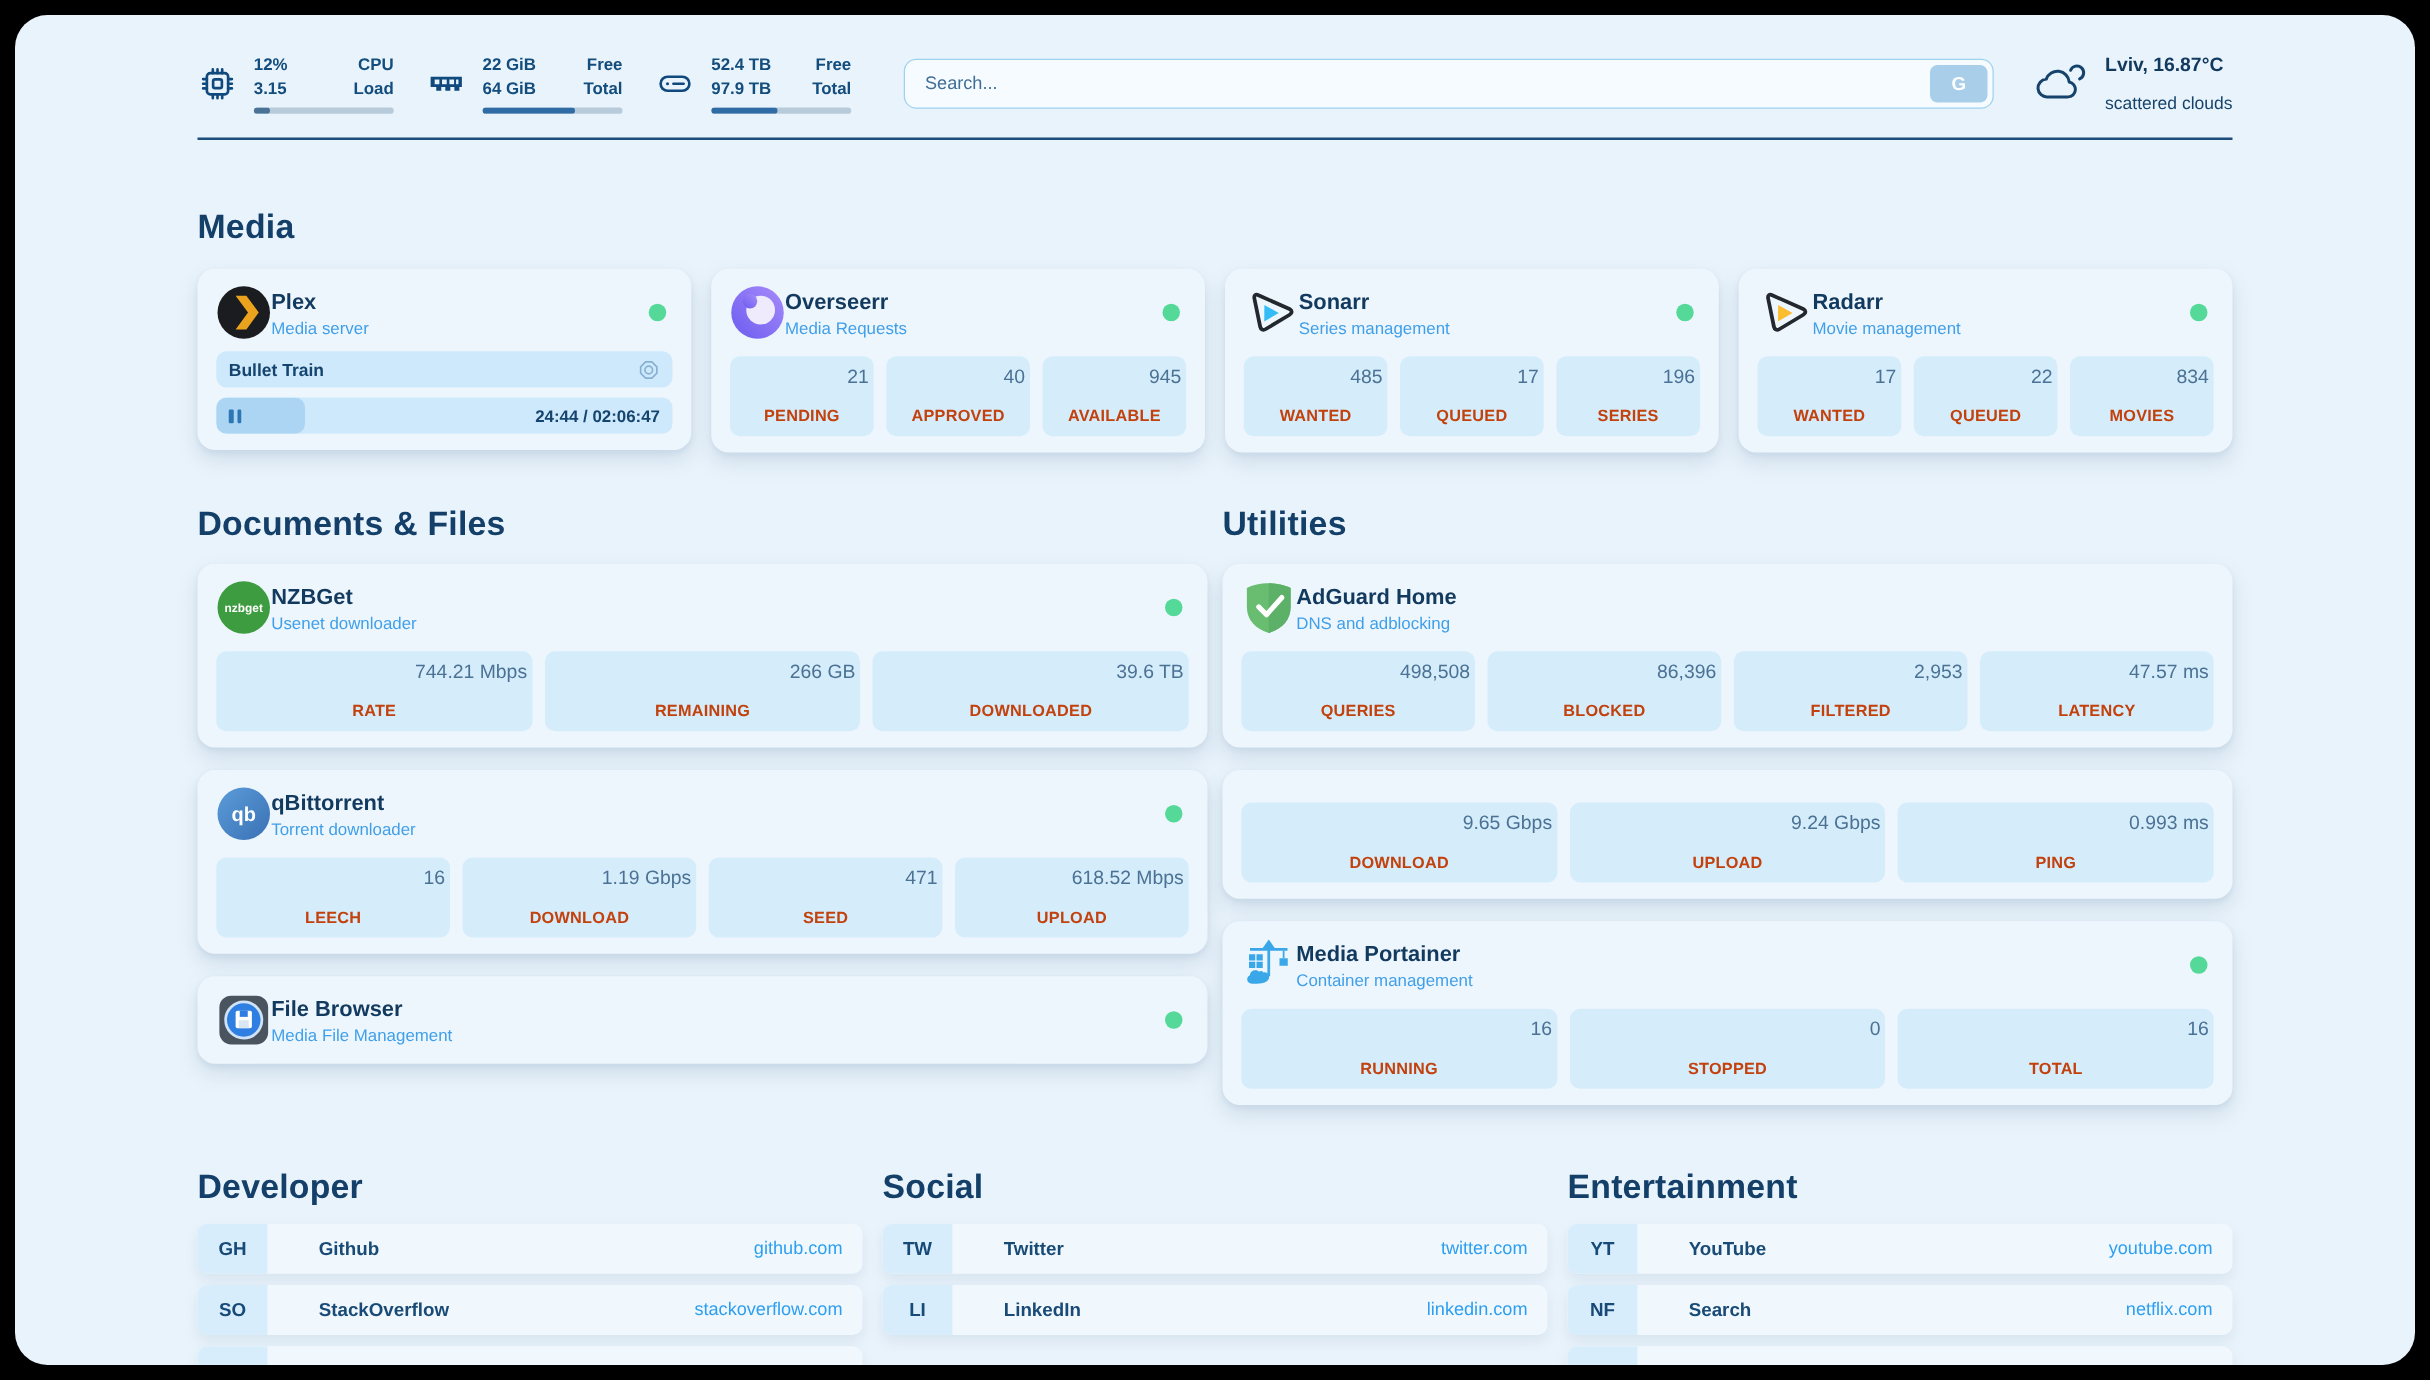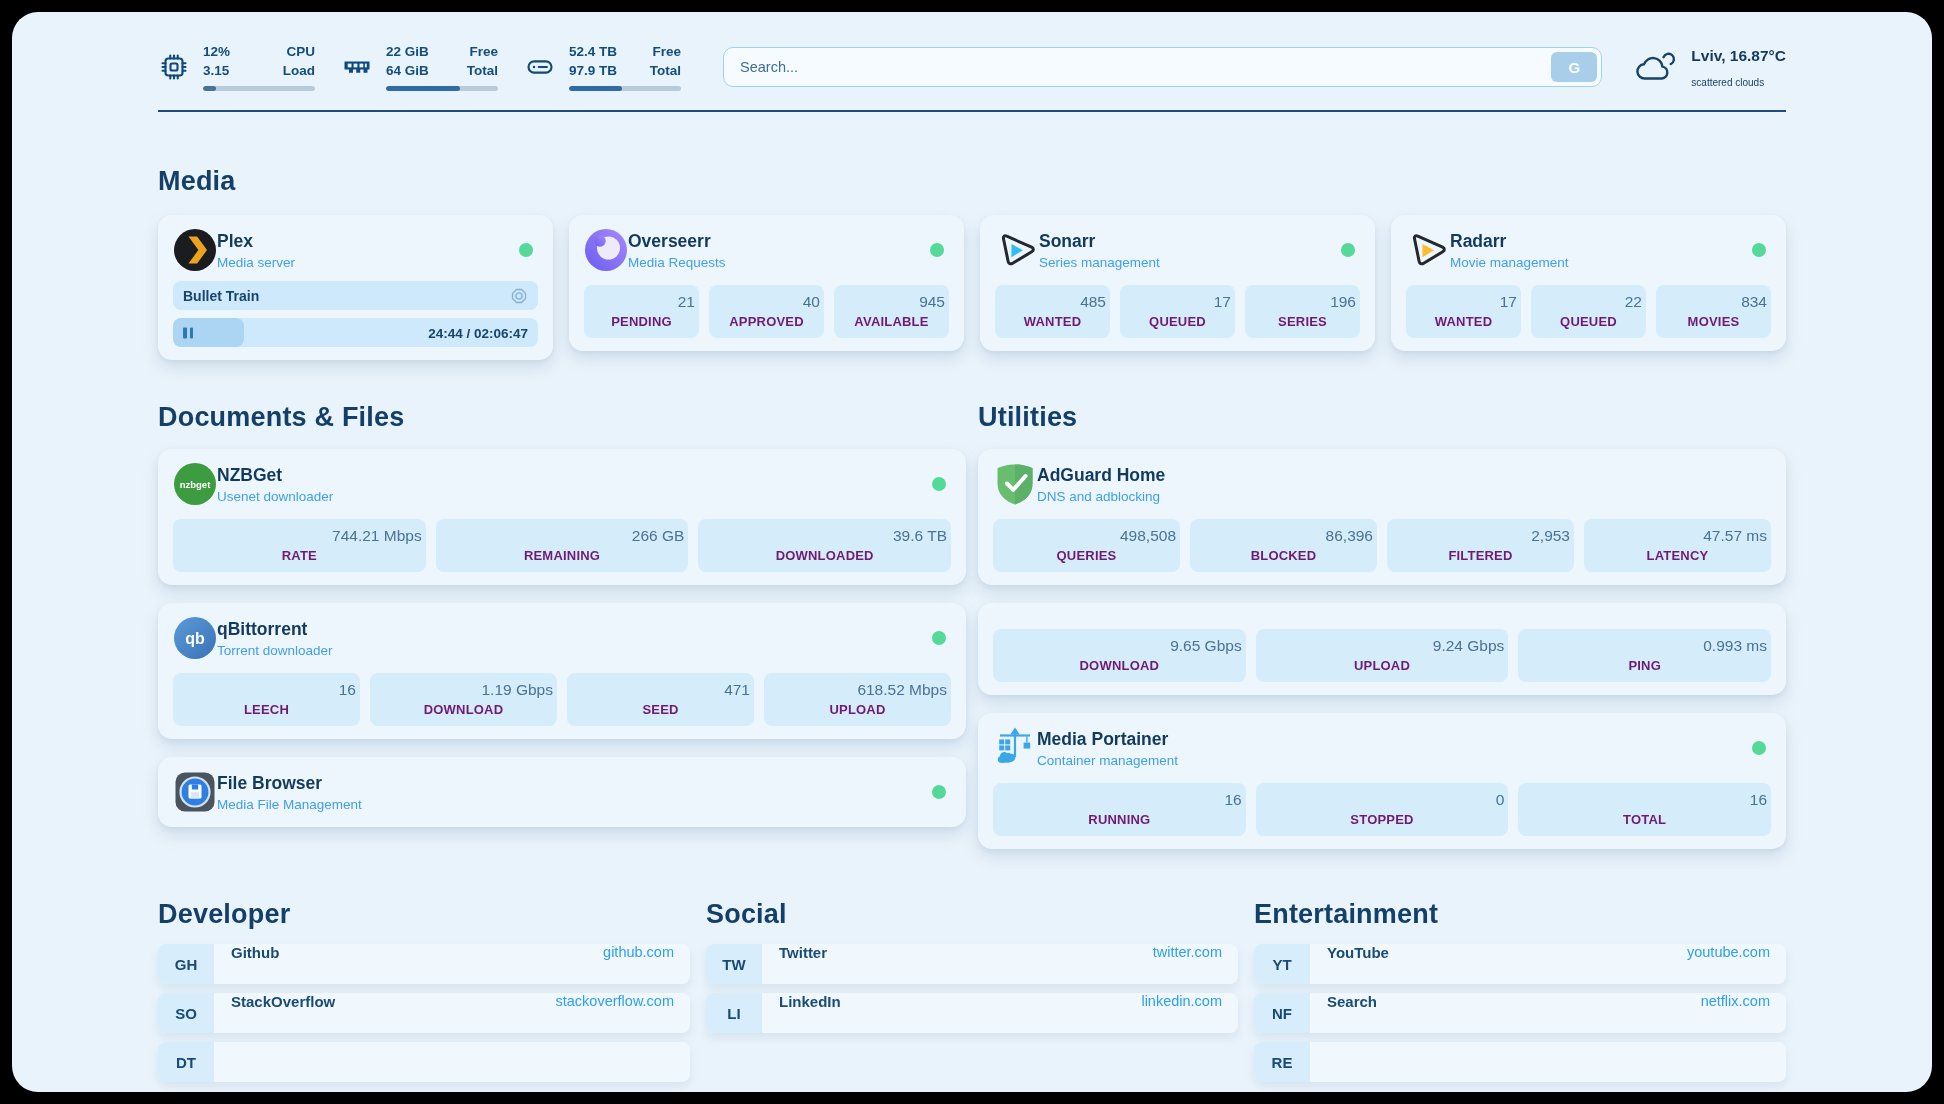--- a/index.html
+++ b/index.html
@@ -15,56 +15,56 @@
   .sys-rows { display:flex; justify-content:space-between; font-size:13.5px; font-weight:700; color:#134d7d; line-height:1.35; }
   .sys-labels { text-align:right; }
   .sys-bar { margin-top:6px; height:5px; border-radius:3px; background:#b8cbdb; overflow:hidden; }
   .sys-fill { height:100%; border-radius:3px; background:#2f6ba4; }
   .searchwrap { flex:1; margin:0 30px 0 16px; position:relative; }
   .search-input { width:100%; height:40px; border:1.5px solid #9fd2ef; border-radius:10px; background:#f6fbff; padding:0 34px 0 16px; font-size:14.5px; color:#1a4d7c; outline:none; font-family:inherit; }
   .search-input::placeholder { color:#3f6e96; }
   .g-btn { position:absolute; right:5px; top:5px; width:46px; height:30px; background:#a9cee9; color:#fff; border:none; border-radius:6px; font-size:15px; font-weight:700; cursor:pointer; }
   .weather { display:flex; align-items:center; gap:13px; }
   .weather-line1 { font-size:15.5px; font-weight:700; color:#12395e; }
-  .weather-line2 { font-size:10px; color:#16436b; margin-top:12px; }
+  .weather-line2 { font-size:14px; color:#16436b; margin-top:12px; }
   .divider { margin-top:15px; border-bottom:2.5px solid #1c4d7c; }
 
   
   h2.sec { font-size:27px; font-weight:700; color:#133f68; letter-spacing:.2px; }
   .section-media { margin-top:54px; }
   .grid-media { margin-top:18px; display:grid; grid-template-columns:repeat(4,1fr); gap:16px; align-items:start; }
 
   .card { background:#eef6fd; border-radius:14px; padding:13px 15px; box-shadow:0 8px 16px rgba(104,140,172,.20),0 2px 4px rgba(104,140,172,.10); cursor:pointer; }
   .card-head { display:flex; align-items:center; }
   .app-icon { width:44px; height:44px; flex:none; display:flex; align-items:center; justify-content:center; }
   .card-title { font-size:17.5px; font-weight:700; color:#12395e; line-height:1.2; }
   .card-sub { font-size:13.5px; color:#3f9fe9; margin-top:3px; }
   .dot { margin-left:auto; margin-right:5px; width:14px; height:14px; border-radius:50%; background:#55d998; flex:none; }
 
   .stats { display:flex; gap:10px; margin-top:13px; }
   .stat { flex:1; background:#d5ecfb; border-radius:8px; padding:8px 4px 9px; text-align:center; }
   .stat-value { font-size:15.5px; color:#4b7294;text-align:right; }
-  .stat-label { font-size:13px; font-weight:700; color:#701a75; margin-top:3px; letter-spacing:.2px; }
+  .stat-label { font-size:13px; font-weight:700; color:#c2410c; margin-top:14px; letter-spacing:.2px; }
 
   
   .media-row { margin-top:9px; background:#cfe9fc; border-radius:8px; height:29px; display:flex; align-items:center; padding:0 10px; font-size:14px; font-weight:700; color:#15446f; }
   .gear { margin-left:auto; display:flex; cursor:pointer; }
   .progress-row { margin-top:8px; position:relative; background:#cfe9fc; border-radius:8px; height:29px; overflow:hidden; }
   .p-fill { position:absolute; left:0; top:0; bottom:0; background:#abd5f2; border-radius:8px; }
   .p-pause { position:absolute; left:10px; top:50%; transform:translateY(-50%); display:flex; gap:3px; }
   .p-pause i { display:block; width:3.5px; height:11px; background:#2e77b5; border-radius:1px; }
   .p-time { position:absolute; right:10px; top:50%; transform:translateY(-50%); font-size:13.5px; font-weight:700; color:#15446f; }
 
   .two-col { margin-top:42px; display:grid; grid-template-columns:1fr 1fr; gap:12px; align-items:start; }
   .col .card { margin-top:16px; }
   .col .card + .card { margin-top:18px; }
 
   .bottom { margin-top:50px; display:grid; grid-template-columns:1fr 1fr 1fr; gap:16px; align-items:start; }
   .links { margin-top:14px; display:flex; flex-direction:column; gap:9px; }
-  .link-row { display:flex; background:#f0f8fe; border-radius:8px; height:40px; overflow:hidden; box-shadow:0 5px 10px rgba(104,140,172,.14); cursor:pointer; }
+  .link-row { display:flex; align-items:center; background:#f0f8fe; border-radius:8px; height:40px; overflow:hidden; box-shadow:0 5px 10px rgba(104,140,172,.14); cursor:pointer;gap:24px; }
   .abbr { width:56px; align-self:stretch; background:#d8edfc; display:flex; align-items:center; justify-content:center; font-weight:700; color:#174a77; font-size:15px; flex:none; }
   .link-name { margin-left:17px; font-size:15px; font-weight:700; color:#1a4b76; }
   .link-url { margin-left:auto; margin-right:16px; font-size:14.5px; color:#2d9ef0; }
 </style>
 </head>
 <body>
 
 <div class="page">
 <div class="content">
 

